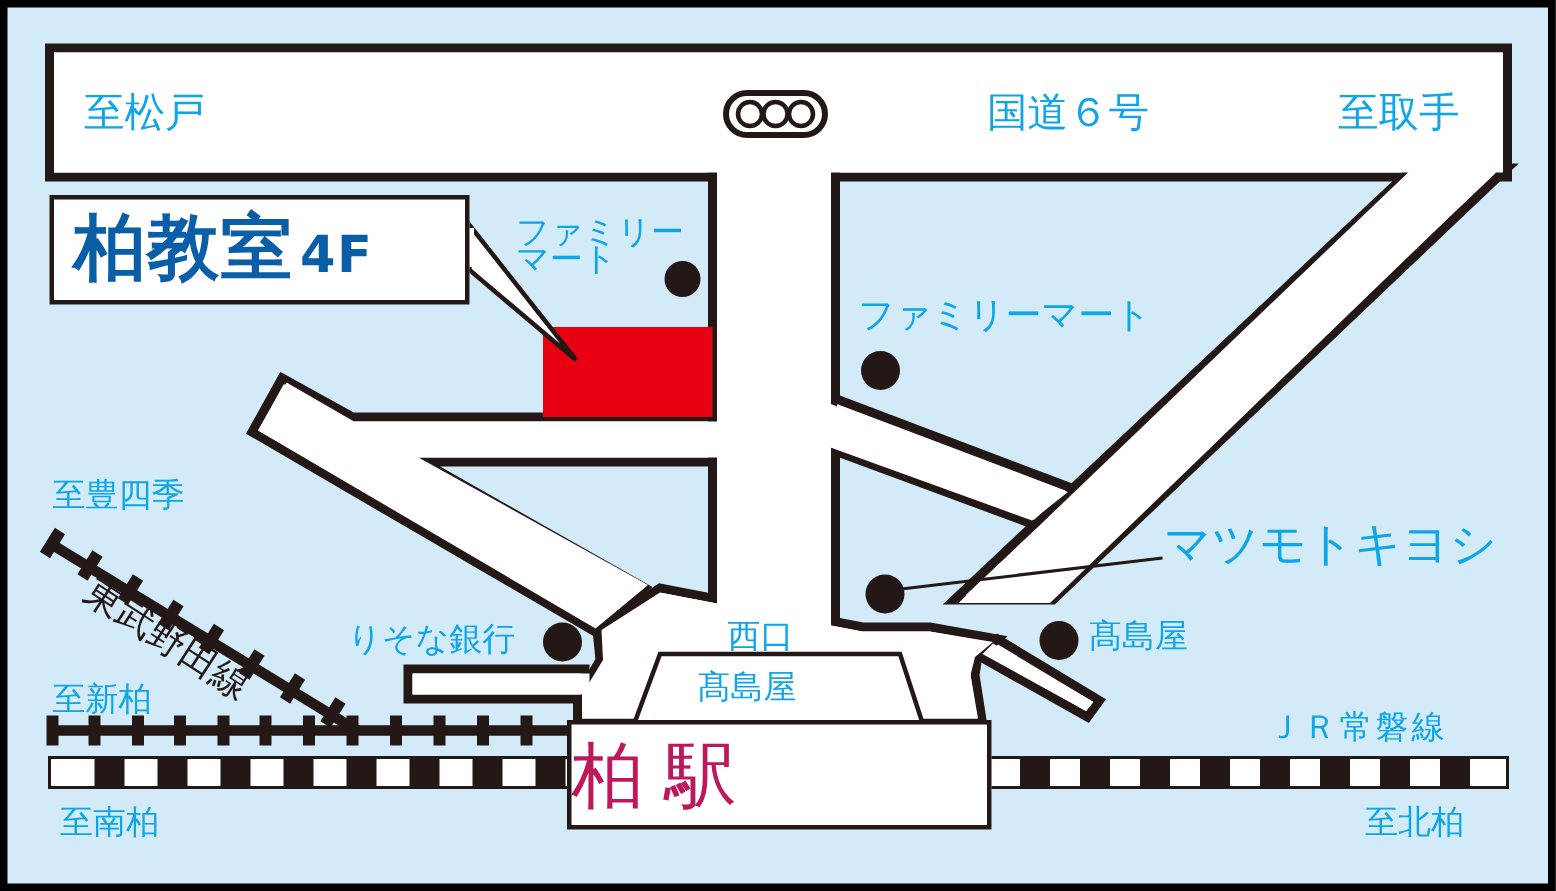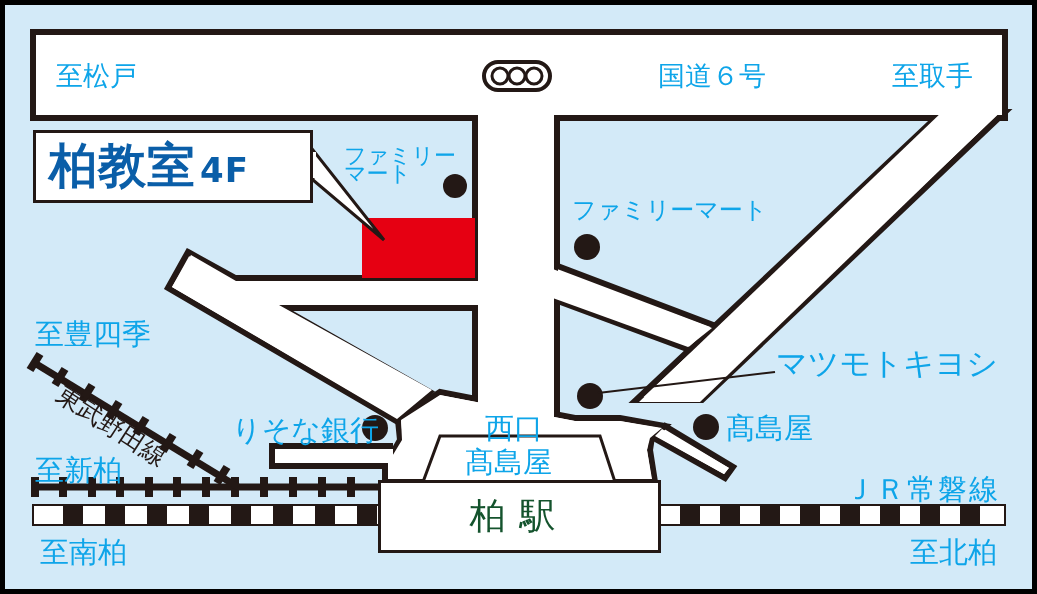--- a/index.html
+++ b/index.html
@@ -1,25 +1,25 @@
 <!DOCTYPE html>
 <html><head>
 <meta charset="utf-8">
 <style>
   html,body{margin:0;padding:0;background:#000;}
   body{width:1037px;height:594px;overflow:hidden;position:relative;font-family:"DejaVu Sans","Liberation Sans",sans-serif;}
   #map{position:absolute;left:0;top:0;width:1037px;height:594px;}
   .lbl{position:absolute;color:#0ea5e9;white-space:nowrap;line-height:1;font-weight:500;}
   .lbl-lg{font-size:27px;}
-  .lbl-md{font-size:29px;}
+  .lbl-md{font-size:22px;}
   .title-box{position:absolute;left:33px;top:130px;width:280px;height:73px;background:#fff;border:3px solid #231815;box-sizing:border-box;}
   .title{position:absolute;left:13px;top:8px;color:#0a5ea8;font-weight:bold;font-size:48px;line-height:1;white-space:nowrap;letter-spacing:1px;}
   .title small{font-size:34px;margin-left:4px;}
   .rot{position:absolute;left:68px;top:378px;transform:rotate(33deg);transform-origin:left top;font-size:25px;color:#231815;white-space:nowrap;font-weight:500;}
-  .station{position:absolute;left:378px;top:480px;width:283px;height:73px;background:#fff;border:3px solid #231815;box-sizing:border-box;display:flex;align-items:center;justify-content:center;font-size:36px;color:#14532d;letter-spacing:14px;}
+  .station{position:absolute;left:378px;top:480px;width:283px;height:73px;background:#fff;border:3px solid #231815;box-sizing:border-box;display:flex;align-items:center;justify-content:flex-start;font-size:48px;color:#be185d;letter-spacing:14px;}
 </style>
 </head>
 <body>
 
 <svg id="map" viewBox="0 0 1037 594" xmlns="http://www.w3.org/2000/svg">
 
   <rect x="0" y="0" width="1037" height="594" fill="#000"></rect>
   <rect x="5" y="5" width="1027" height="584" fill="#d3eaf8"></rect>
 
   <g fill="#fff" stroke="#231815" stroke-width="6" stroke-linejoin="miter">

